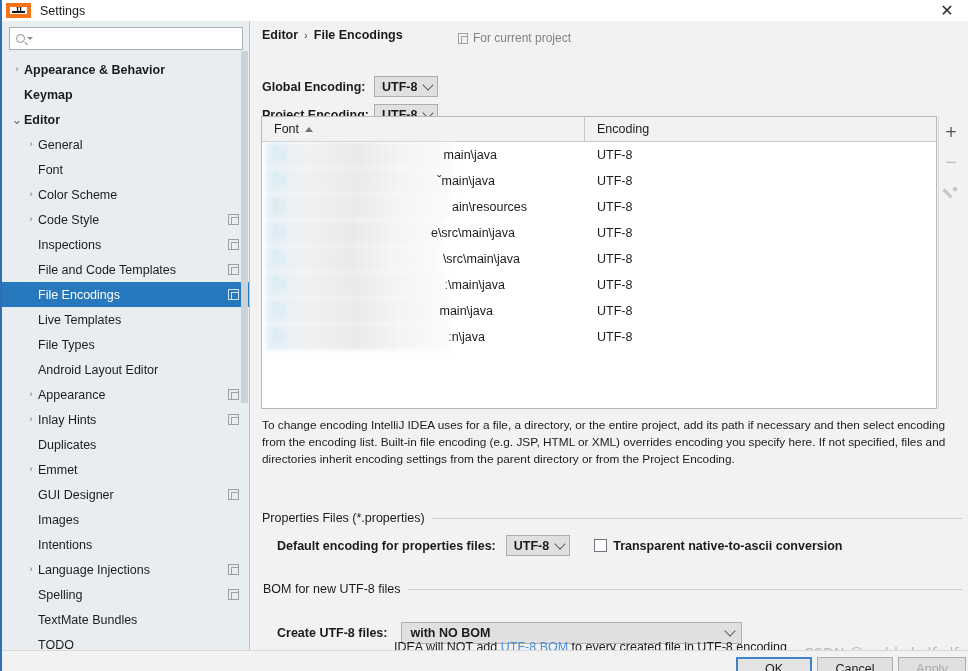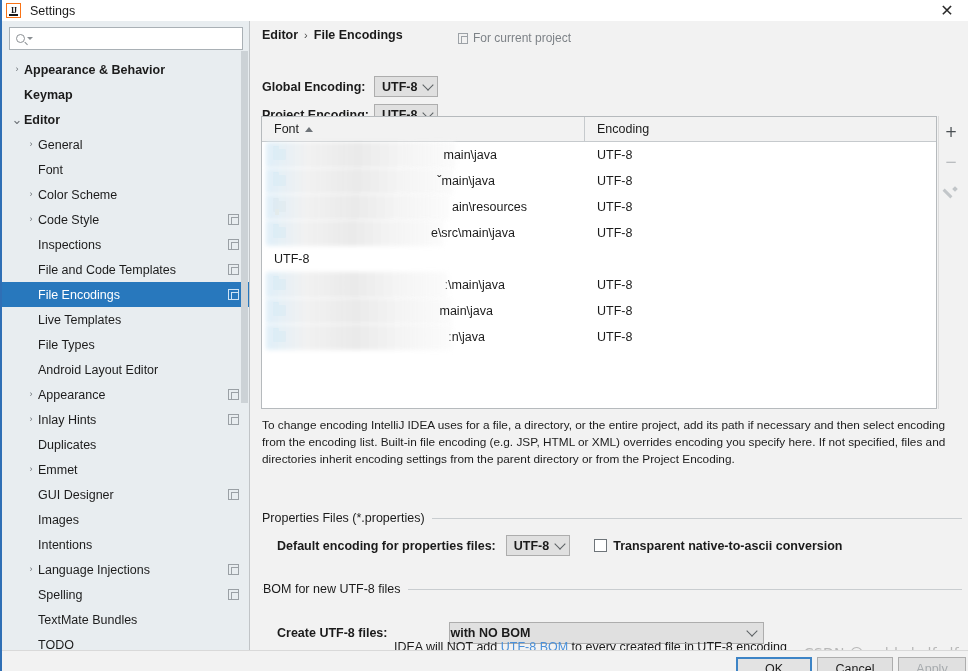--- a/index.html
+++ b/index.html
@@ -20,23 +20,23 @@
     overflow: hidden;
   }
 
   
   .titlebar {
     position: absolute; left: 0; top: 0; width: 968px; height: 21px;
     background: #ffffff;
     display: flex; align-items: center;
   }
   .ij-logo {
-    width: 15px; height: 15px; margin-left: 4px; margin-right: 9px;
+    width: 25px; height: 15px; margin-left: 4px; margin-right: 9px;
     background: #ffffff;
-    border: 1px solid #f97316;
+    border: 4px solid #f97316;
     position: relative;
     display: flex; align-items: center; justify-content: center;
   }
   .ij-logo span {
     font-size: 8px; font-weight: bold; color: #16191c;
     font-family: "Liberation Serif", serif; line-height: 1;
     letter-spacing: -1px;
   }
   .ij-logo::after {
     content: ""; position: absolute; left: 2px; right: 2px; bottom: 1px;
@@ -269,21 +269,21 @@
     position: absolute; height: 1px; background: #c9cdd0; z-index: 1;
   }
   .checkbox {
     width: 13px; height: 13px; border: 1px solid #6e7479;
     background: #ffffff; flex: none;
   }
 
   .wide-combo {
     height: 22px; background: #e0e0e0; border: 1px solid #adadad;
     display: flex; align-items: center; justify-content: space-between;
-    padding: 0 7px 0 0; font-size: 12.5px; color: #1b1b1b; margin-left: 48px;
+    padding: 0 7px 0 8px; font-size: 12.5px; color: #1b1b1b;
   }
   .bom-note { font-size: 12.5px; color: #1b1b1b; }
   .link { color: #4a90d9; }
 
   
   .watermark {
     position: absolute; right: 9px; top: 645px;
     font-size: 14px; color: #b8b8b8;
     font-family: "DejaVu Sans", sans-serif;
     letter-spacing: .3px;
@@ -498,20 +498,25 @@
           </div>
           <div class="trow">
             <div class="tcell-path">
               <span class="folder-ico"></span>
               <span class="blur" style="width: 178px;"></span>
               <span class="path-text" style="right: 70px;">e\src\main\java</span>
             </div>
             <div class="tcell-enc">UTF-8</div>
           </div>
           <div class="trow">
+            <div class="tcell-path">
+              <span class="folder-ico"></span>
+              <span class="blur" style="width: 176px;"></span>
+              <span class="path-text" style="right: 65px;">\src\main\java</span>
+            </div>
             <div class="tcell-enc">UTF-8</div>
           </div>
           <div class="trow">
             <div class="tcell-path">
               <span class="folder-ico"></span>
               <span class="blur" style="width: 182px;"></span>
               <span class="path-text" style="right: 80px;">ː\main\java</span>
             </div>
             <div class="tcell-enc">UTF-8</div>
           </div>

